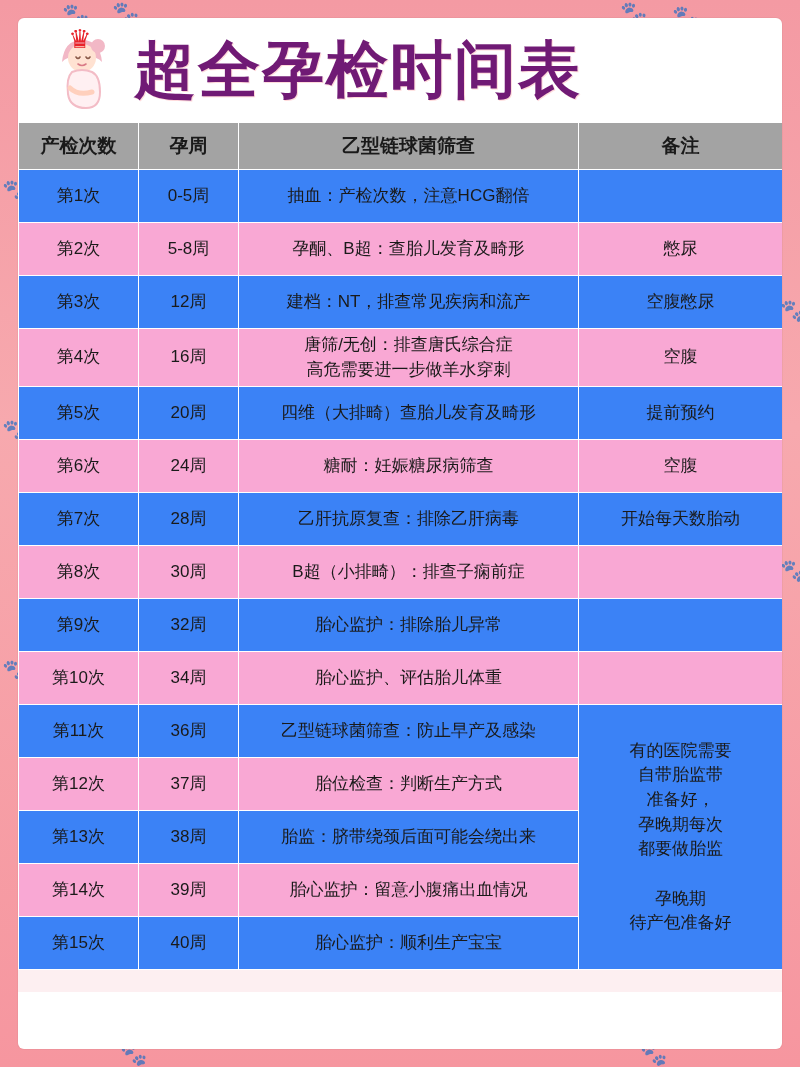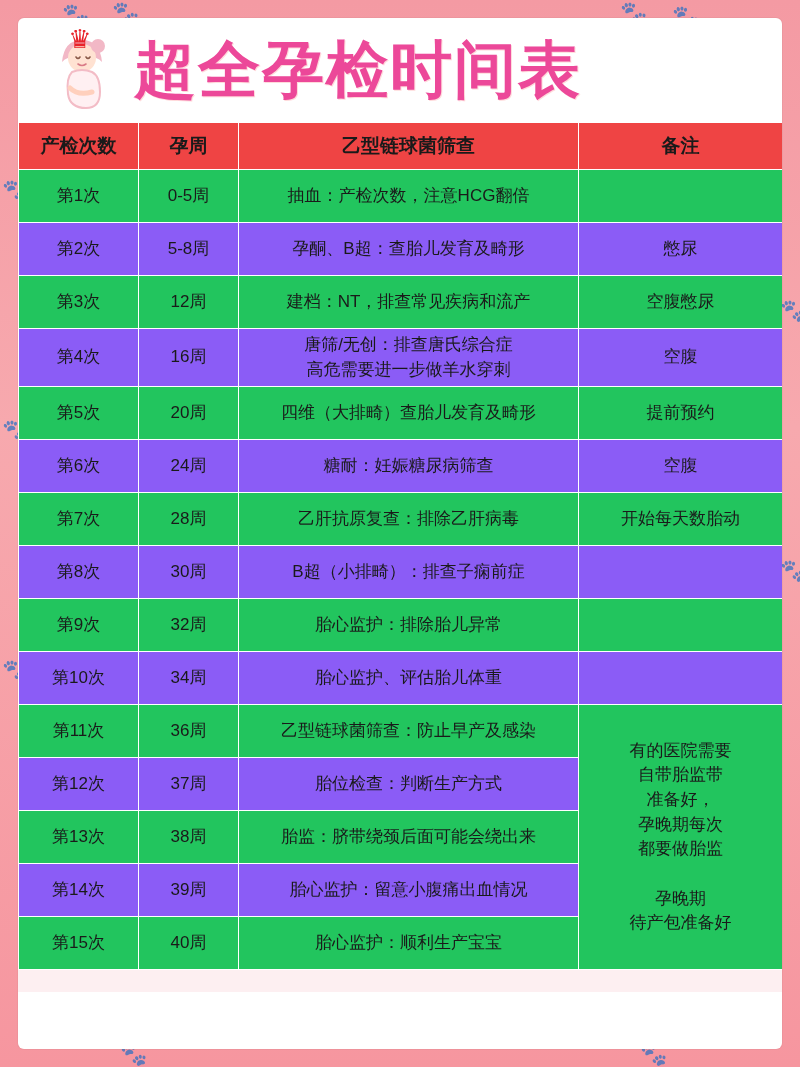--- a/index.html
+++ b/index.html
@@ -71,36 +71,36 @@
     position: absolute;
     left: 50%;
     top: 2px;
     transform: translateX(-50%);
     font-size: 26px;
     color: #e8232a;
   }
   .title {
     font-size: 62px;
     font-weight: bold;
-    color: #ec4899;
+    color: #701a75;
     letter-spacing: 2px;
     font-family: Liberation Mono, monospace;
     text-shadow: 1px 1px 0 #ffdadb;
     white-space: nowrap;
     margin-left: 6px;
   }
 
   
   table.schedule {
     width: 100%;
     border-collapse: collapse;
     table-layout: fixed;
   }
   table.schedule th {
-    background: #ef4444;
+    background: #a3a3a3;
     color: #1a1a1a;
     font-size: 19px;
     font-weight: bold;
     height: 44px;
     border: 1px solid #ffffff;
     text-align: center;
   }
   table.schedule td {
     border: 1px solid #ffffff;
     text-align: center;
@@ -108,22 +108,22 @@
     color: #1a1a1a;
     height: 44px;
     padding: 4px 2px;
     line-height: 1.45;
   }
   .col-n  { width: 120px; }
   .col-w  { width: 100px; }
   .col-i  { width: 340px; }
   .col-r  { width: 204px; }
 
-  tr.row-a td { background: #22c55e; }
-  tr.row-b td { background: #8b5cf6; }
+  tr.row-a td { background: #3b82f6; }
+  tr.row-b td { background: #f9a8d4; }
 
   td.red, th.red { color: #e8232a; font-weight: normal; }
   td.item { text-align: center; }
   td.note-span { vertical-align: middle; font-weight: normal; }
 
   
   .footer {
     padding: 12px 0 10px;
     text-align: center;
     background: #fdeff1;

